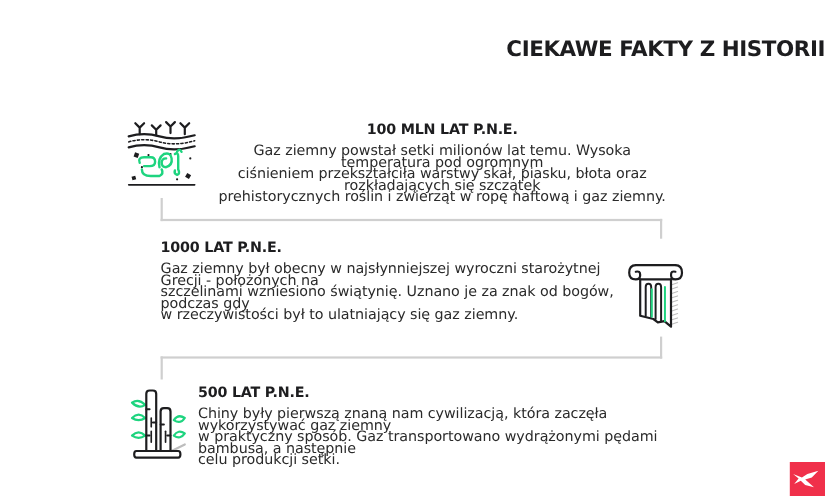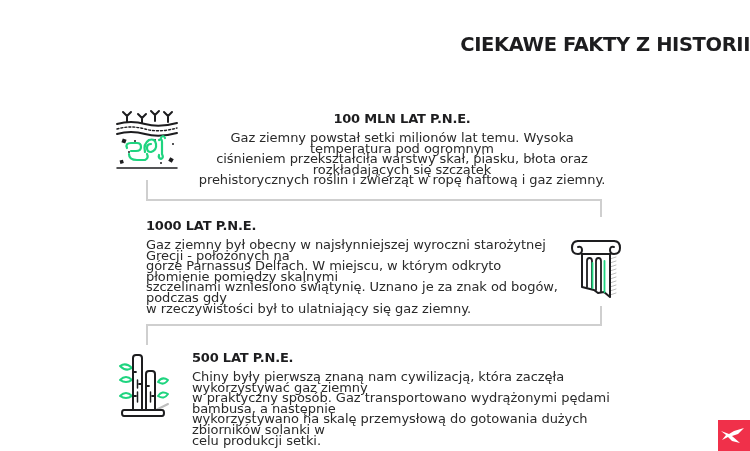--- a/index.html
+++ b/index.html
@@ -37,21 +37,21 @@
     .fact p {
       font-family: "DejaVu Sans", sans-serif;
       font-size: 13px;
       line-height: 10.6px;
       color: #2a2a2a;
       letter-spacing: -0.05px;
     }
 
     #fact-1 { left: 192px; top: 111px; width: 420px; text-align: center; }
     #fact-2 { left: 146px; top: 218px; width: 420px; }
-    #fact-3 { left: 192px; top: 350px; width: 420px; }
+    #fact-3 { left: 180px; top: 350px; width: 420px; }
 
     .icon { position: absolute; }
     #icon-fossil { left: 115px; top: 108px; width: 64px; height: 64px; }
     #icon-column { left: 570px; top: 235px; width: 52px; height: 64px; }
     #icon-bamboo { left: 116px; top: 352px; width: 54px; height: 66px; }
 
     .line { position: absolute; background: #cfcfcf; }
 
     .logo {
       position: absolute; left: 718px; top: 420px;
@@ -114,21 +114,20 @@
   </div>
 
   <div class="line" style="left:146px; top:180px; width:2px; height:21px;"></div>
   <div class="line" style="left:146px; top:199px; width:456px; height:2px;"></div>
   <div class="line" style="left:600px; top:199px; width:2px; height:18px;"></div>
 
   <div class="fact" id="fact-2">
     <h2>1000 LAT P.N.E.</h2>
     <p>
       <span style="display:block">Gaz ziemny był obecny w najsłynniejszej wyroczni starożytnej Grecji - położonych na</span>
-      <span style="display:block">górze Parnassus Delfach. W miejscu, w którym odkryto płomienie pomiędzy skalnymi</span>
       <span style="display:block">szczelinami wzniesiono świątynię. Uznano je za znak od bogów, podczas gdy</span>
       <span style="display:block">w rzeczywistości był to ulatniający się gaz ziemny.</span>
     </p>
   </div>
 
   <div class="icon" id="icon-column">
     <svg width="52" height="64" viewBox="0 0 52 64" fill="none" stroke-linecap="round" stroke-linejoin="round">
 
       <g stroke="#bdbdbd" stroke-width="1">
         <path d="M40 20 L46 18"></path>
@@ -185,21 +184,20 @@
 
       <path d="M8 58 L46 58 Q48 58 48 61 Q48 64 46 64 L8 64 Q6 64 6 61 Q6 58 8 58 Z" stroke="#1d1d1f" stroke-width="2"></path>
     </svg>
   </div>
 
   <div class="fact" id="fact-3">
     <h2>500 LAT P.N.E.</h2>
     <p>
       <span style="display:block">Chiny były pierwszą znaną nam cywilizacją, która zaczęła wykorzystywać gaz ziemny</span>
       <span style="display:block">w praktyczny sposób. Gaz transportowano wydrążonymi pędami bambusa, a następnie</span>
-      <span style="display:block">wykorzystywano na skalę przemysłową do gotowania dużych zbiorników solanki w</span>
       <span style="display:block">celu produkcji setki.</span>
     </p>
   </div>
 
   <div class="logo">
     <svg width="32" height="31" viewBox="0 0 32 31">
       <path d="M3 11 L11 14 L16 11 L26 8 L20 14 L14 16 L22 23 L14 21 L10 17 L4 20 L8 15 Z" fill="#ffffff"></path>
     </svg>
   </div>
 

